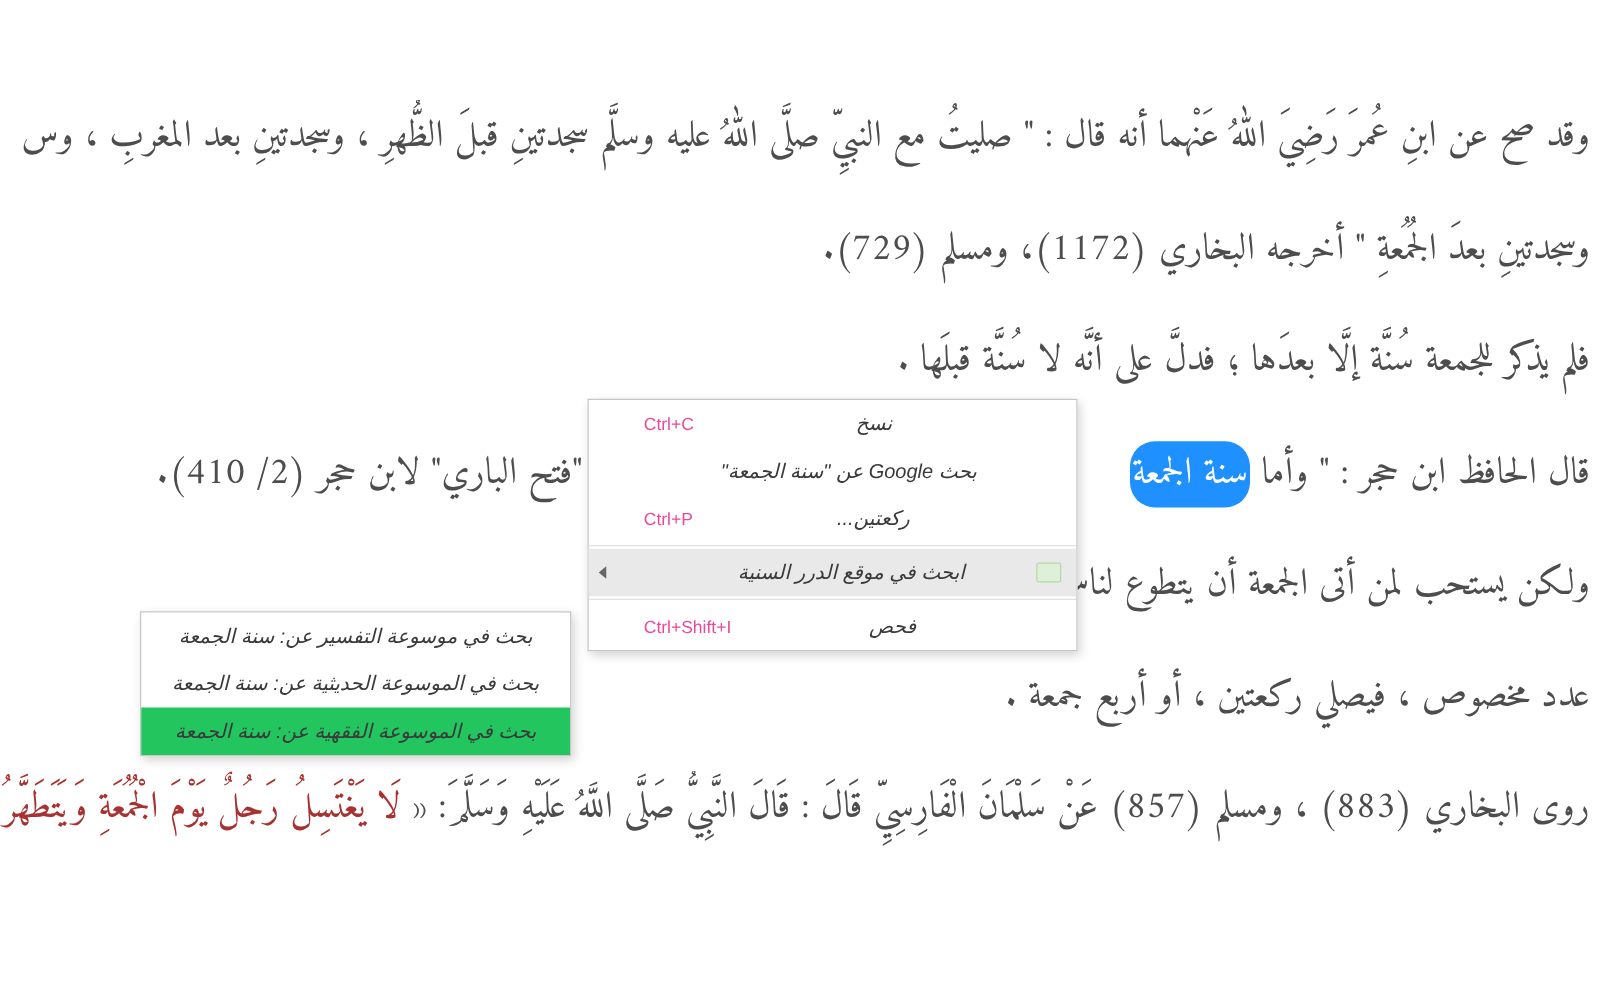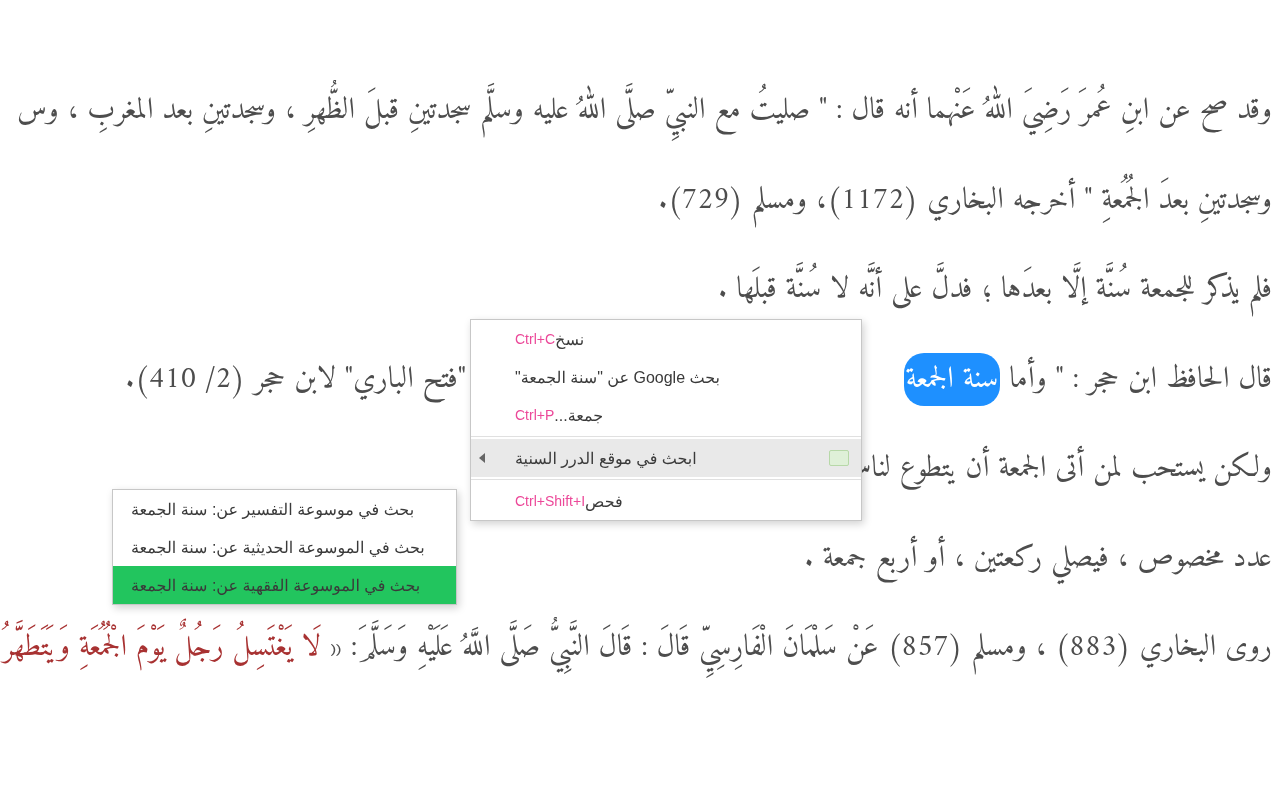--- a/index.html
+++ b/index.html
@@ -70,23 +70,24 @@
     justify-content: space-between;
     height: 38px;
     padding: 0 14px 0 44px;
     position: relative;
     text-align: right;
     direction: rtl;
     font-size: 16px;
   }
   .menu-item .label {
     flex: 1;
-    text-align: left;
+    text-align: center;
     white-space: nowrap;
     overflow: hidden;
+    font-style: italic;
   }
   .menu-item .shortcut {
     direction: ltr;
     color: #ec4899;
     font-size: 14px;
     margin-right: auto;
     margin-left: 0;
     padding-left: 0;
     text-align: left;
   }
@@ -167,21 +168,21 @@
     <div class="menu-item" style="padding-right:18px;">
       <span class="label">نسخ</span>
       <span class="shortcut">Ctrl+C</span>
     </div>
 
     <div class="menu-item" style="padding-right:18px;">
       <span class="label">بحث Google عن "سنة الجمعة"</span>
     </div>
 
     <div class="menu-item" style="padding-right:18px;">
-      <span class="label">جمعة...</span>
+      <span class="label">ركعتين...</span>
       <span class="shortcut">Ctrl+P</span>
     </div>
 
     <div class="menu-sep"></div>
 
     <div class="menu-item highlight">
       <span class="leading-icon"></span>
       <span class="label">ابحث في موقع الدرر السنية</span>
       <span class="submenu-arrow"></span>
     </div>

